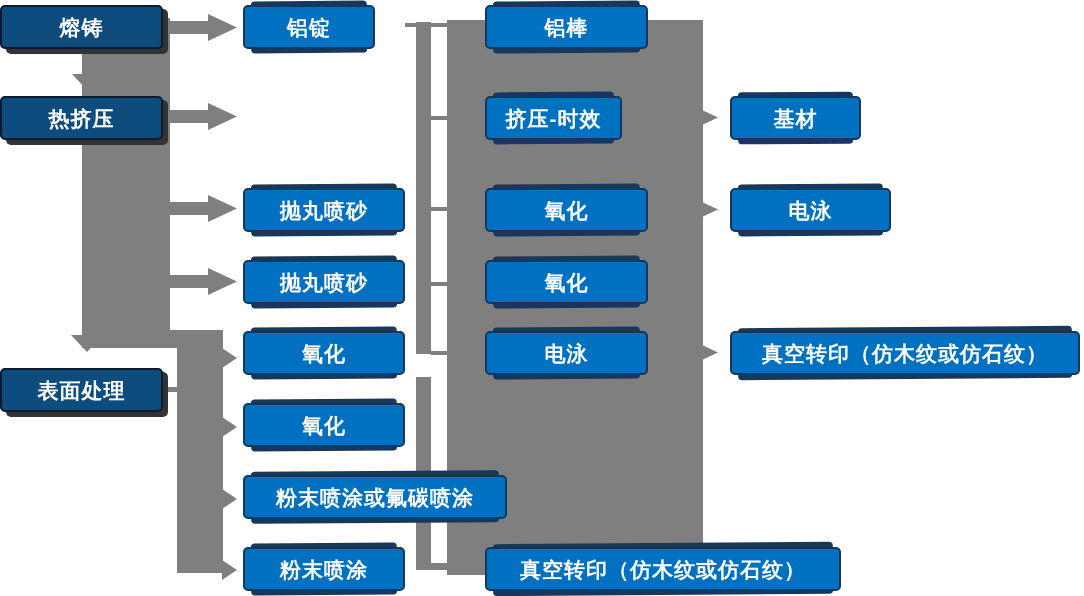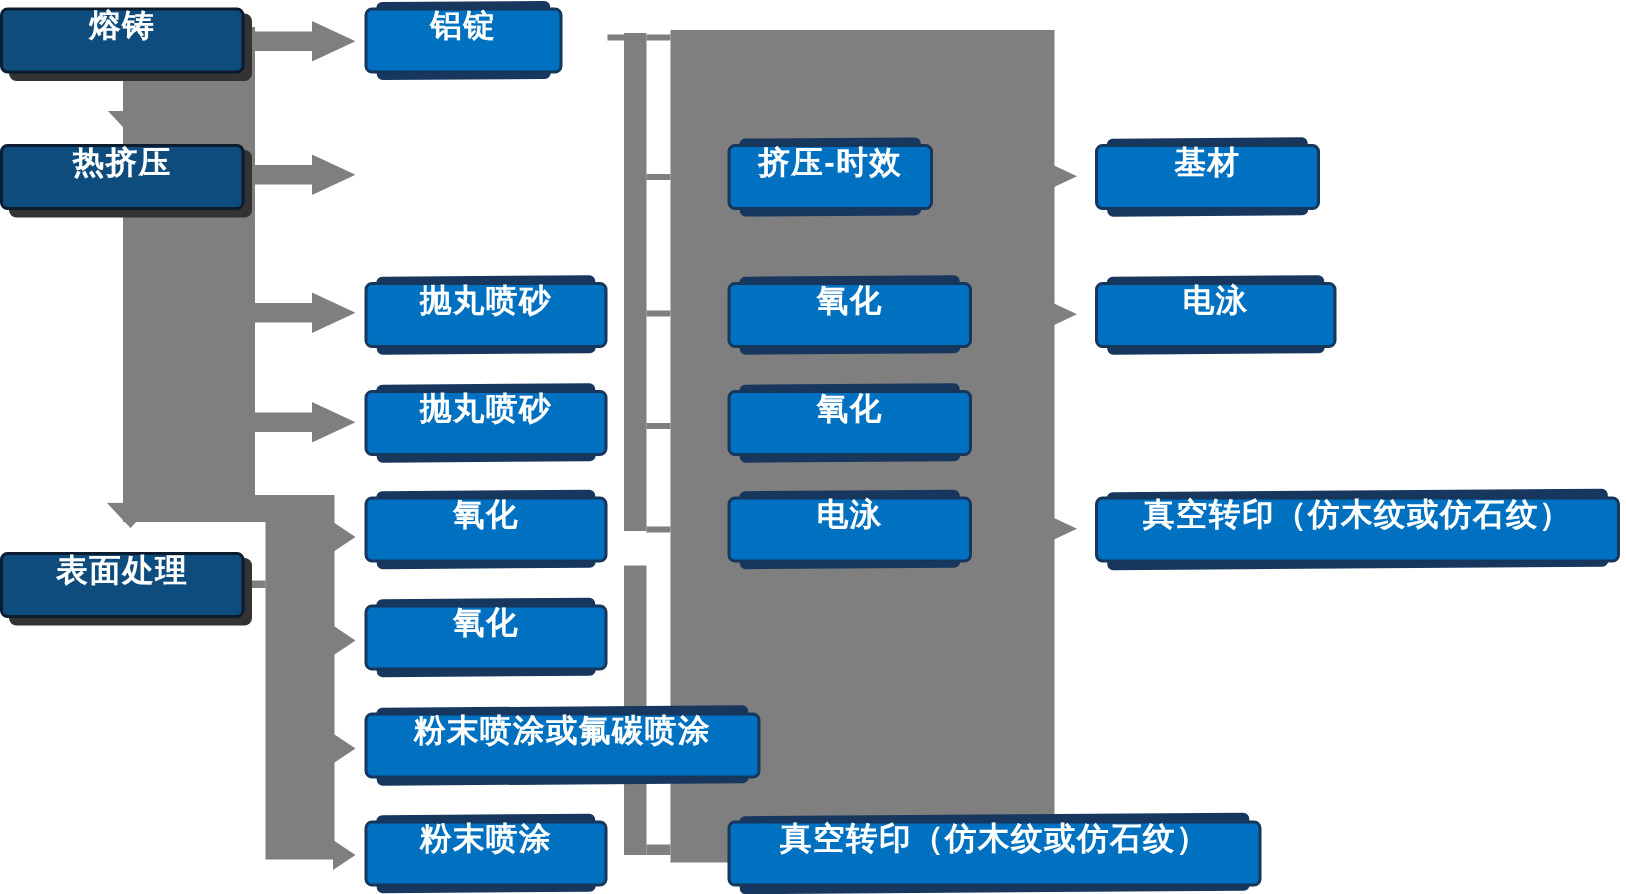--- a/index.html
+++ b/index.html
@@ -20,21 +20,21 @@
   
   .node{position:absolute; height:44px;}
   .node::before{
     content:''; position:absolute; top:-4px; bottom:-4px; left:8px; right:8px;
     background:var(--blue_backing); border-radius:4px;
     transform:rotate(-0.4deg);
   }
   .node .face{
     position:relative; height:100%; box-sizing:border-box;
     background:var(--blue); border:2px solid var(--blue_border); border-radius:5px;
-    display:flex; align-items:flex-start; justify-content:center;
+    display:flex; align-items:center; justify-content:center;
   }
   .node.dark::before{
     top:4px; bottom:-5px; left:6px; right:-5px; transform:none;
     background:var(--dark_shadow); border-radius:5px;
   }
   .node.dark .face{ background:var(--dark); border-color:var(--dark_border); }
   .label{
     color:var(--text); font-size:21px; font-weight:bold; letter-spacing:1px;
     white-space:nowrap; line-height:1;
   }
@@ -127,20 +127,25 @@
     <div class="face">
         <span class="label">粉末喷涂或氟碳喷涂</span>
       </div>
   </div>
   <div class="node blue" style="left:243px;top:547px;width:162px;">
     <div class="face">
         <span class="label">粉末喷涂</span>
       </div>
   </div>
 
+  <div class="node blue" style="left:485px;top:5px;width:163px;">
+    <div class="face">
+        <span class="label">铝棒</span>
+      </div>
+  </div>
   <div class="node blue" style="left:485px;top:96px;width:137px;">
     <div class="face">
         <span class="label">挤压-时效</span>
       </div>
   </div>
   <div class="node blue" style="left:485px;top:188px;width:163px;">
     <div class="face">
         <span class="label">氧化</span>
       </div>
   </div>
@@ -153,21 +158,21 @@
     <div class="face">
         <span class="label">电泳</span>
       </div>
   </div>
   <div class="node blue" style="left:485px;top:547px;width:356px;">
     <div class="face">
         <span class="label">真空转印（仿木纹或仿石纹）</span>
       </div>
   </div>
 
-  <div class="node blue" style="left:730px;top:96px;width:150px;">
+  <div class="node blue" style="left:730px;top:96px;width:131px;">
     <div class="face">
         <span class="label">基材</span>
       </div>
   </div>
   <div class="node blue" style="left:730px;top:188px;width:161px;">
     <div class="face">
         <span class="label">电泳</span>
       </div>
   </div>
   <div class="node blue" style="left:730px;top:331px;width:350px;">

